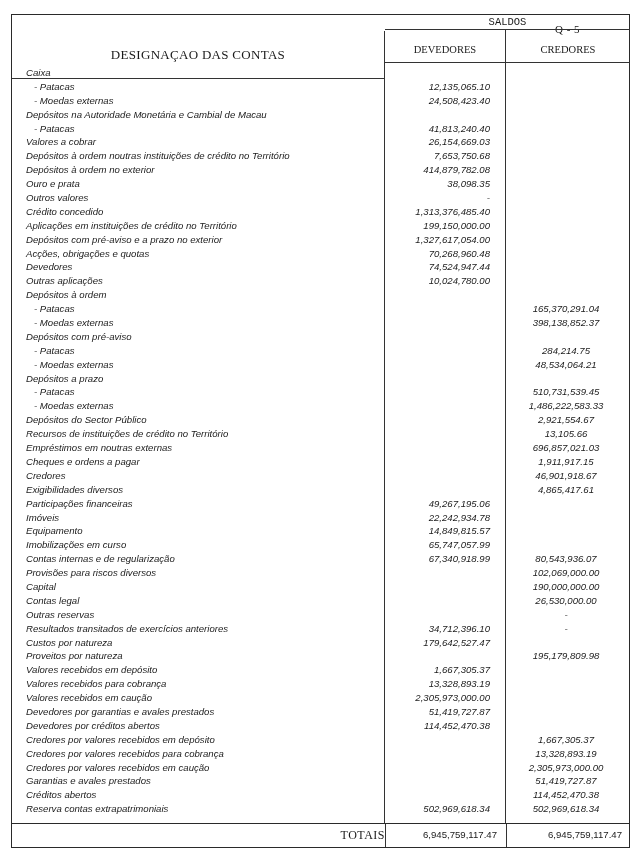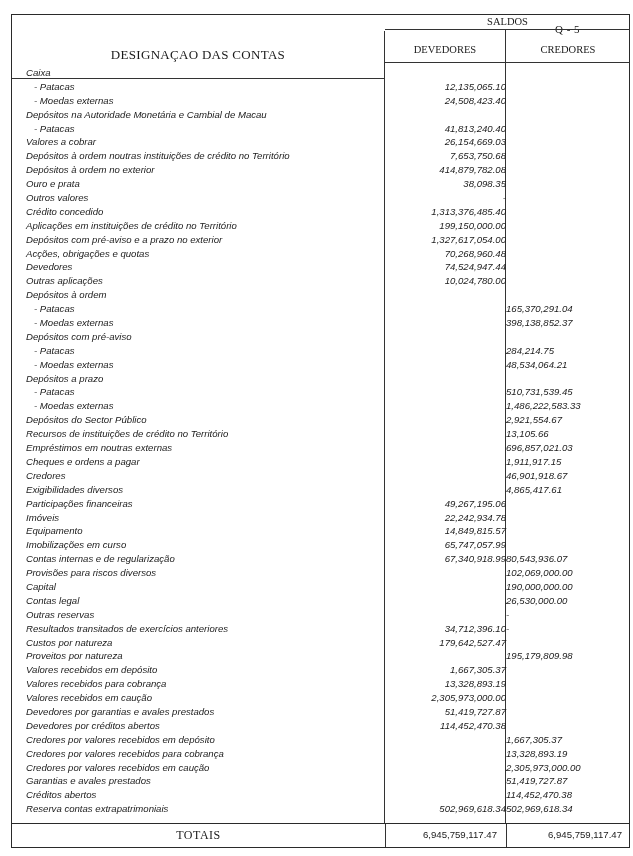--- a/index.html
+++ b/index.html
@@ -1,32 +1,32 @@
 <!DOCTYPE html>
 <html><head>
 <meta charset="utf-8">
 <style>
   html, body { margin: 0; padding: 0; background: #ffffff; }
   body { width: 633px; height: 856px; position: relative; overflow: hidden; font-family: "Liberation Sans", sans-serif; color: #1a1a1a; }
   .page-ref { position: absolute; top: 2px; left: 555px; font-family: "Liberation Serif", serif; font-size: 11px; letter-spacing: 0.5px; margin-top: 21px; }
   .table { position: absolute; left: 11px; top: 14px; width: 619px; height: 834px; border: 1.5px solid #2a2a2a; box-sizing: border-box; }
   .hdr-left { position: absolute; left: 0; top: 16px; width: 373px; height: 48px; border-right: 1px solid #333; border-bottom: 1px solid #333; box-sizing: border-box; display: flex; align-items: center; justify-content: center; font-family: "Liberation Serif", serif; font-size: 13px; letter-spacing: 0.3px; }
-  .hdr-saldos { position: absolute; left: 373px; top: 0; width: 245px; height: 15px; border-bottom: 1px solid #333; box-sizing: border-box; text-align: center; font-family: Liberation Serif, serif; font-size: 10.5px; line-height: 14px; }
+  .hdr-saldos { position: absolute; left: 373px; top: 0; width: 245px; height: 15px; border-bottom: 1px solid #333; box-sizing: border-box; text-align: center; font-family: Liberation Mono, monospace; font-size: 10.5px; line-height: 14px; }
   .hdr-dev { position: absolute; left: 373px; top: 15px; width: 121px; height: 33px; border-right: 1px solid #333; border-bottom: 1px solid #333; box-sizing: border-box; text-align: center; font-family: "Liberation Serif", serif; font-size: 10.5px; padding-top: 14px; }
   .hdr-cred { position: absolute; left: 494px; top: 15px; width: 124px; height: 33px; border-bottom: 1px solid #333; box-sizing: border-box; text-align: center; font-family: "Liberation Serif", serif; font-size: 10.5px; padding-top: 14px; }
   .vline1 { position: absolute; left: 372px; top: 48px; width: 1px; height: 760px; background: #333; }
   .vline2 { position: absolute; left: 493px; top: 48px; width: 1px; height: 760px; background: #333; }
   .body-rows { position: absolute; left: 0; top: 51px; width: 618px; font-style: italic; }
   .row { display: flex; height: 13.9px; font-size: 9.6px; line-height: 13.9px; }
   .row .label { width: 373px; padding-left: 14px; box-sizing: border-box; white-space: nowrap; overflow: hidden; }
   .row .label.indent { padding-left: 22px; }
-  .row .dev { width: 121px; text-align: right; padding-right: 0; box-sizing: border-box; }
-  .row .cred { width: 124px; text-align: left; padding-right: 4px; box-sizing: border-box; }
+  .row .dev { width: 121px; text-align: right; padding-right: 16px; box-sizing: border-box; }
+  .row .cred { width: 124px; text-align: center; padding-right: 4px; box-sizing: border-box; }
   .totals { position: absolute; left: 0; top: 808px; width: 618px; height: 24px; border-top: 1.5px solid #2a2a2a; box-sizing: border-box; display: flex; }
-  .totals .label { width: 373px; text-align: center; font-family: "Liberation Serif", serif; font-size: 12px; line-height: 22px; letter-spacing: 0.5px; }
+  .totals .label { width: 373px; text-align: right; font-family: "Liberation Serif", serif; font-size: 12px; line-height: 22px; letter-spacing: 0.5px; }
   .totals .dev { width: 121px; border-left: 1px solid #333; text-align: right; padding-right: 9px; box-sizing: border-box; font-size: 9.6px; line-height: 22px; }
   .totals .cred { width: 124px; border-left: 1px solid #333; text-align: right; padding-right: 8px; box-sizing: border-box; font-size: 9.6px; line-height: 22px; }
 </style>
 </head>
 <body>
 
 <div class="page-ref">Q - 5</div>
 
 <div class="table">
   <div class="hdr-left">DESIGNAÇAO DAS CONTAS</div>

